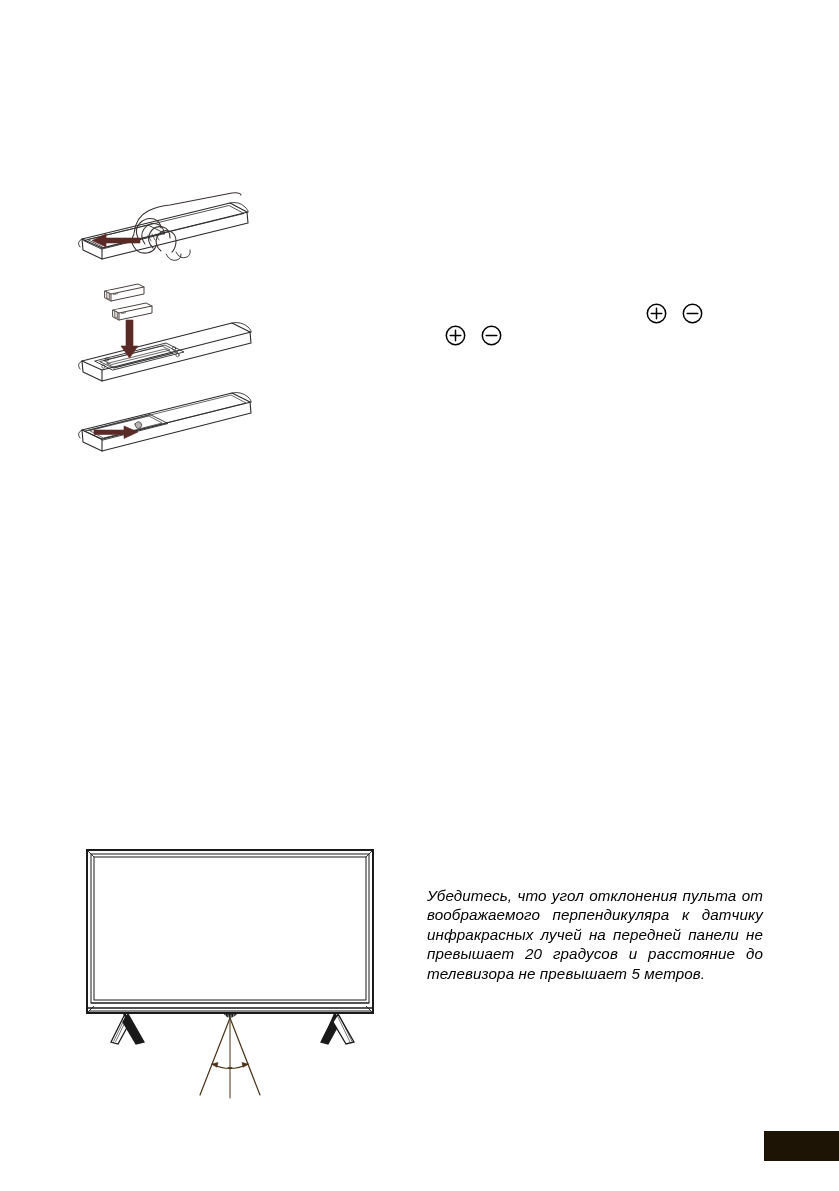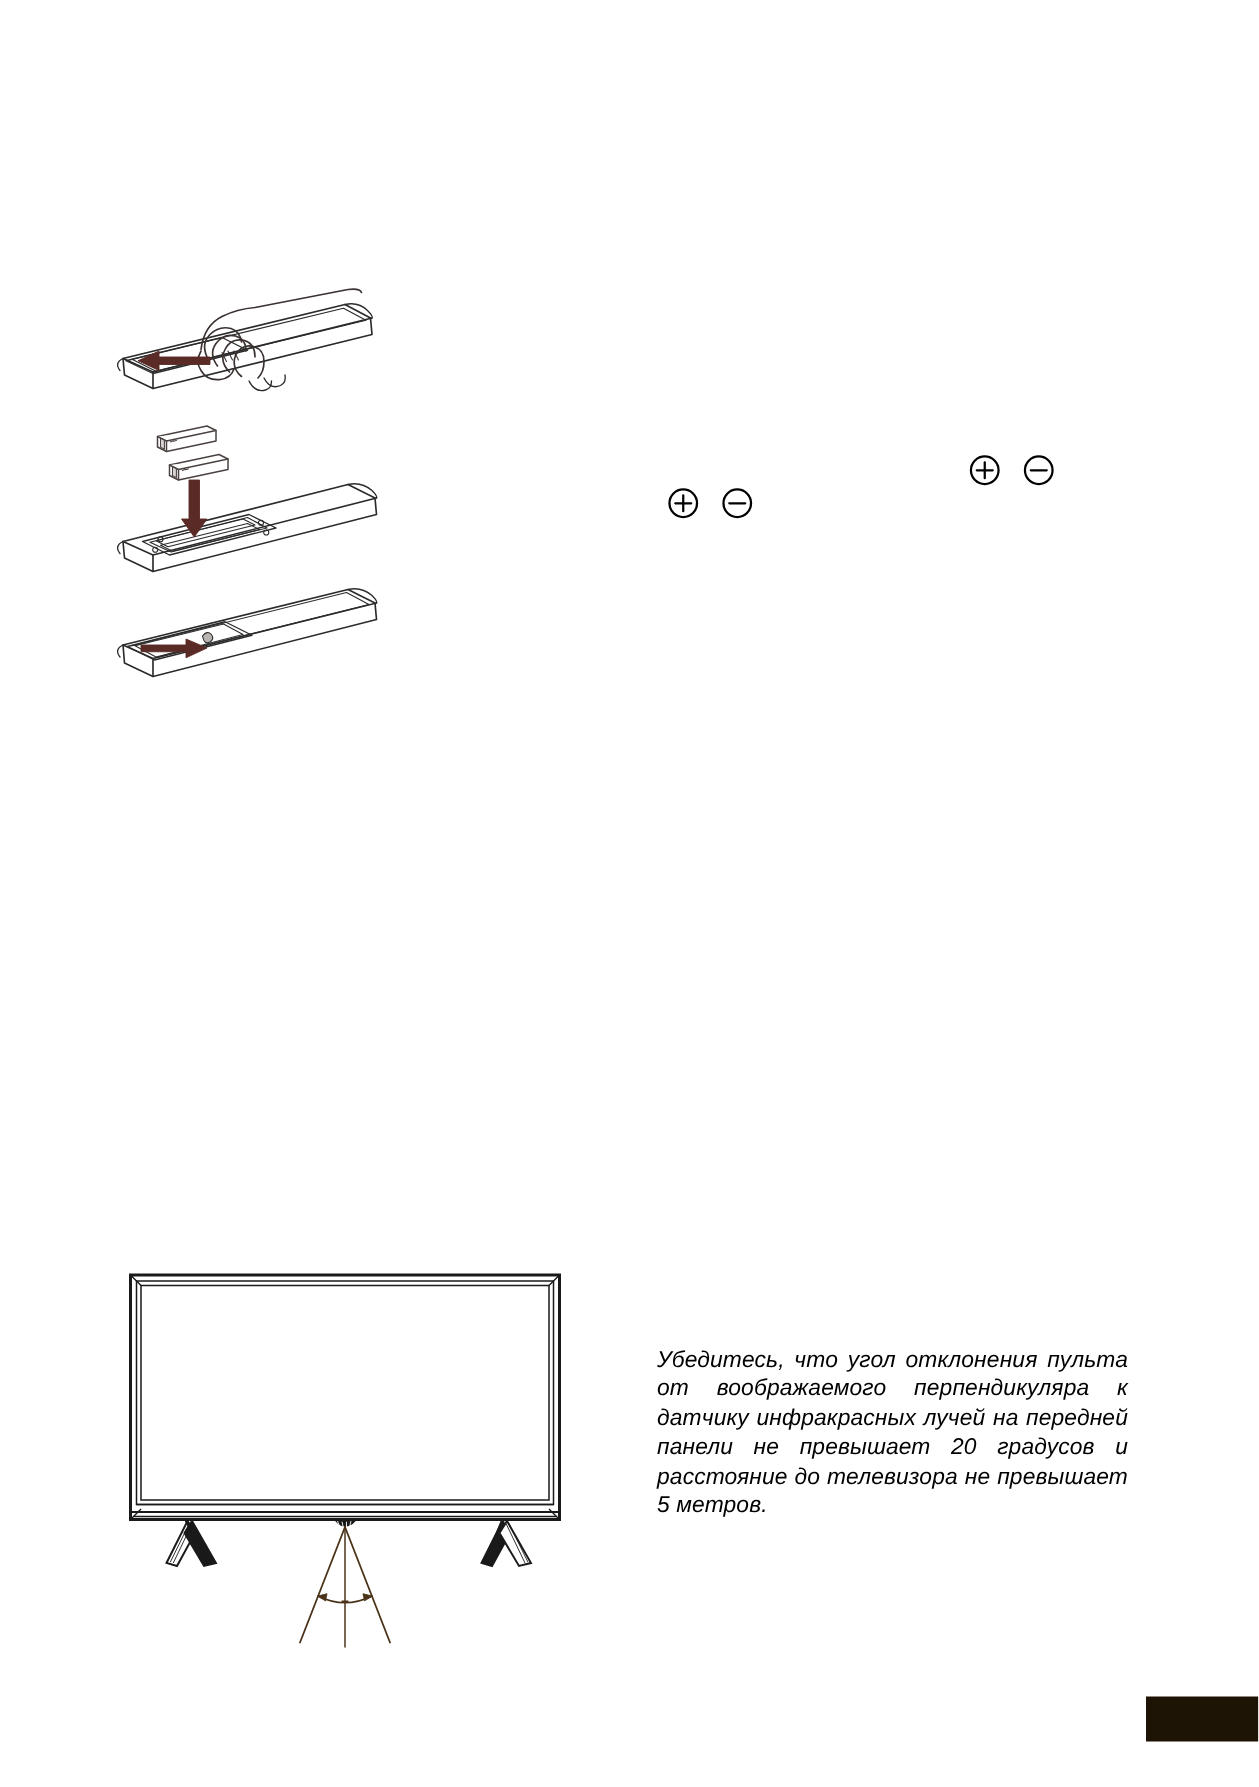--- a/index.html
+++ b/index.html
@@ -39,21 +39,21 @@
   }
 
   
   .note-block {
     position: absolute;
     left: 427px;
     top: 886px;
     width: 336px;
   }
   .note-text {
-    margin: 11px;
+    margin: 0;
     font-family: "Liberation Sans", sans-serif;
     font-style: italic;
     font-weight: 400;
     font-size: 15.2px;
     line-height: 19.4px;
     color: #000000;
     text-align: justify;
     text-justify: inter-word;
     letter-spacing: 0.1px;
   }

